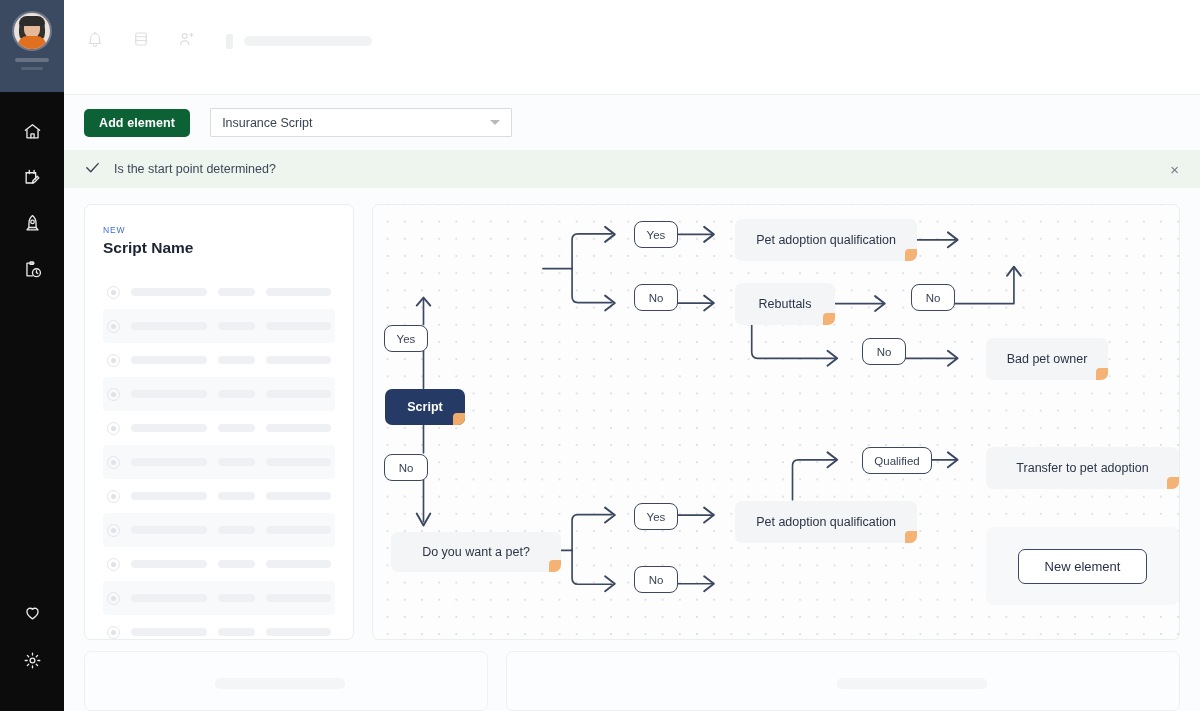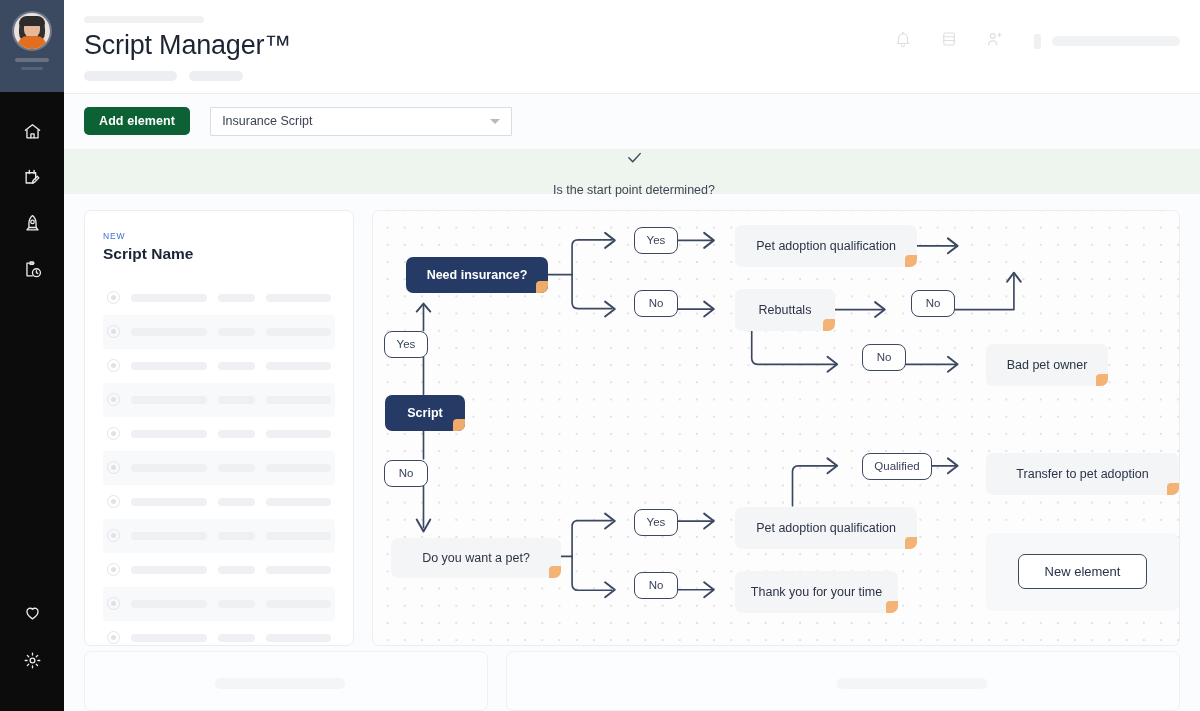--- a/index.html
+++ b/index.html
@@ -153,27 +153,26 @@
     padding: 0 11px;
     font-size: 12.5px;
     color: #3b4454;
     cursor: pointer;
     justify-content: space-between;
   }
   .caret { width: 0; height: 0; border-left: 5px solid transparent; border-right: 5px solid transparent; border-top: 5px solid #b3bac2; }
 
   
   .banner {
-    height: 45px;
+    height: 38px;
     background: #eef5ee;
     display: flex;
     align-items: center;
     padding: 0 16px 0 20px;
     gap: 13px;
-    flex-direction: column;
   }
   .banner-text { font-size: 12.5px; color: #3d4757; flex: 1 1 auto; }
   .banner-close { font-size: 15px; color: #6f7b86; cursor: pointer; line-height: 1; padding: 3px 5px; }
 
   
   .content {
     flex: 1 1 auto;
     display: flex;
     gap: 18px;
     padding: 16px 20px 0 20px;
@@ -396,28 +395,20 @@
             <path d="M12 2.8v2.4M12 18.8v2.4M21.2 12h-2.4M5.2 12H2.8M18.5 5.5l-1.7 1.7M7.2 16.8l-1.7 1.7M18.5 18.5l-1.7-1.7M7.2 7.2 5.5 5.5"></path>
           </svg>
         </span>
       </div>
     </div>
   </nav>
 
   <div class="main">
 
     <header class="topbar">
-      <div class="title-wrap">
-        <div class="crumb-ghost"></div>
-        <h1 class="page-title">Script Manager™</h1>
-        <div class="subghosts">
-          <div class="ghost-pill w1"></div>
-          <div class="ghost-pill w2"></div>
-        </div>
-      </div>
 
       <div class="top-actions">
         <div class="top-icon">
           <span>
             <svg width="18" height="18" viewBox="0 0 24 24" fill="none" stroke="#b9bfc7" stroke-width="1.6" stroke-linecap="round" stroke-linejoin="round">
               <path d="M18 16v-5a6 6 0 0 0-12 0v5l-1.5 2h15z"></path>
                 <path d="M10 20a2 2 0 0 0 4 0"></path>
                 <path d="M12 5V3"></path>
             </svg>
           </span>
@@ -617,24 +608,20 @@
 
               <path d="M559 256 H601"></path>
               <path d="M592 248.5 L602 256 L592 263.5" stroke-width="2"></path>
             </g>
           </svg>
 
           <div class="newel-zone" style="left:613px; top:322px; width:193px; height:78px;">
             <button class="newel-btn">New element</button>
           </div>
 
-        <div class="node dark" style="left: 33px; top: 46px; width: 142px; height: 36px;">
-              <span>Need insurance?</span>
-              <span class="corner"></span>
-            </div>
             <div class="node dark" style="left: 12px; top: 184px; width: 80px; height: 36px;">
               <span>Script</span>
               <span class="corner"></span>
             </div>
             <div class="node light" style="left: 18px; top: 327px; width: 170px; height: 40px;">
               <span>Do you want a pet?</span>
               <span class="corner"></span>
             </div>
             <div class="node light" style="left: 362px; top: 14px; width: 182px; height: 42px;">
               <span>Pet adoption qualification</span>
@@ -649,24 +636,20 @@
               <span class="corner"></span>
             </div>
             <div class="node light" style="left: 613px; top: 242px; width: 193px; height: 42px;">
               <span>Transfer to pet adoption</span>
               <span class="corner"></span>
             </div>
             <div class="node light" style="left: 362px; top: 296px; width: 182px; height: 42px;">
               <span>Pet adoption qualification</span>
               <span class="corner"></span>
             </div>
-            <div class="node light" style="left: 362px; top: 360px; width: 163px; height: 42px;">
-              <span>Thank you for your time</span>
-              <span class="corner"></span>
-            </div>
             <div class="pill" style="left: 261px; top: 16px; width: 44px; height: 27px;">
               <span>Yes</span>
             </div>
             <div class="pill" style="left: 261px; top: 79px; width: 44px; height: 27px;">
               <span>No</span>
             </div>
             <div class="pill" style="left: 11px; top: 120px; width: 44px; height: 27px;">
               <span>Yes</span>
             </div>
             <div class="pill" style="left: 11px; top: 249px; width: 44px; height: 27px;">

